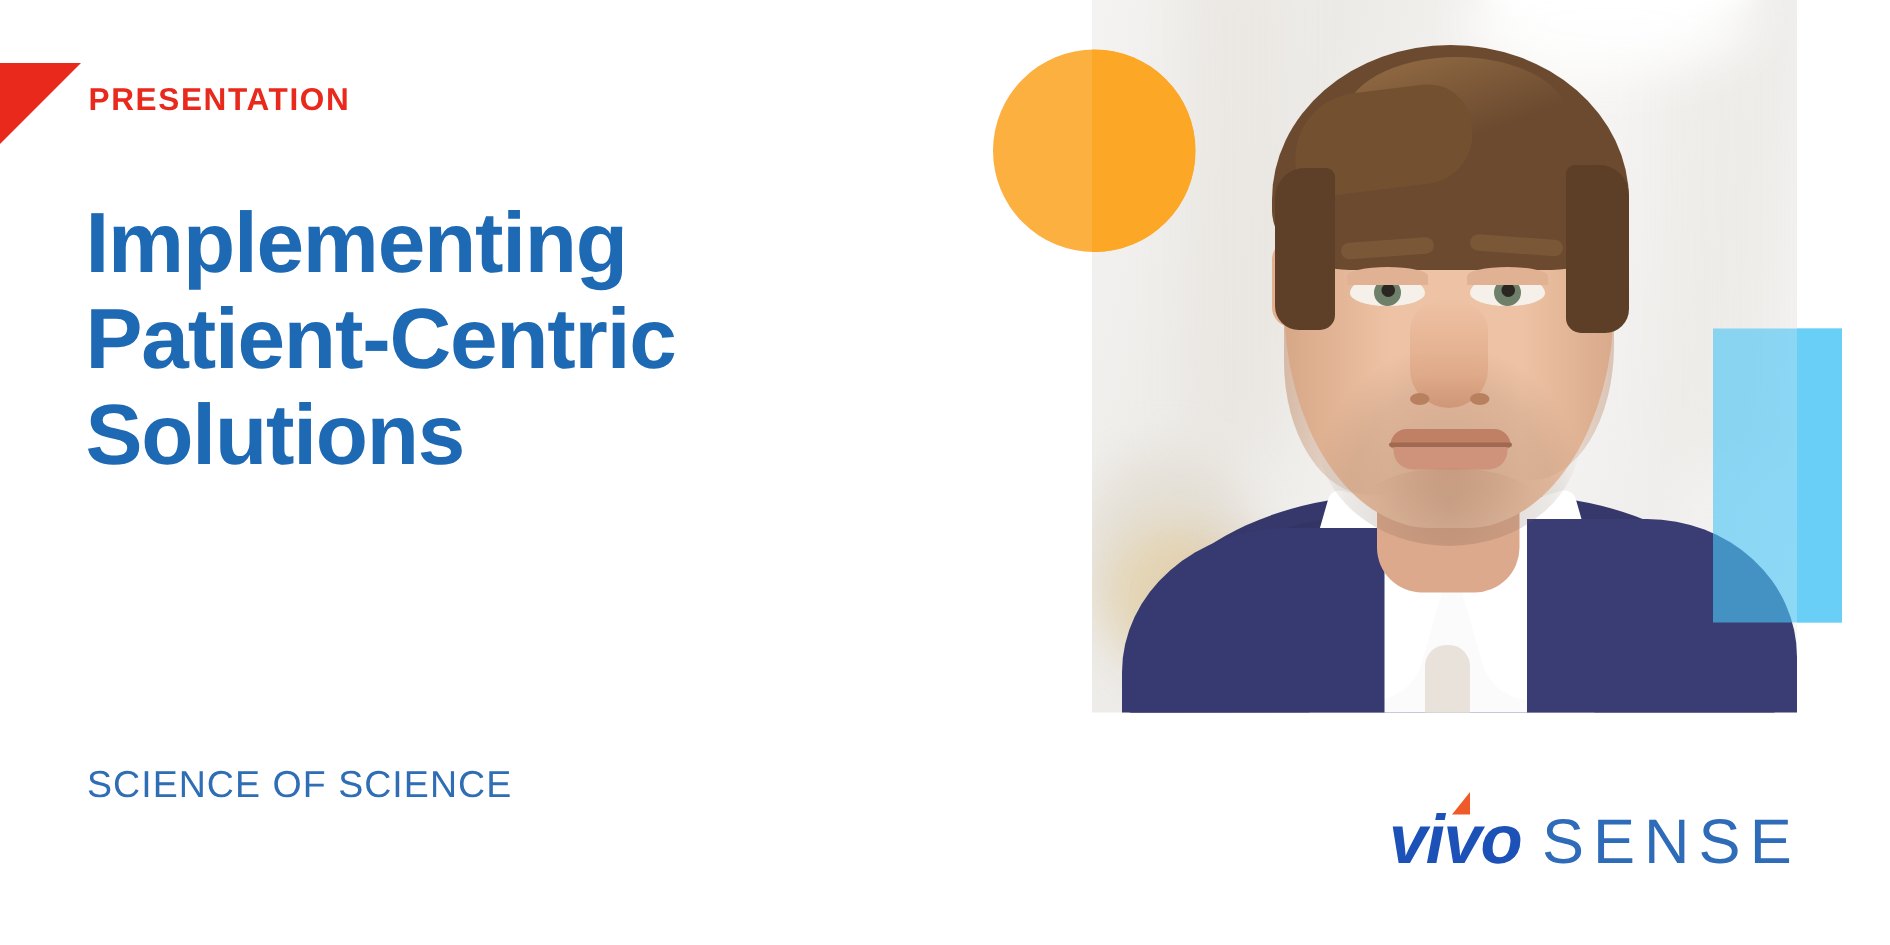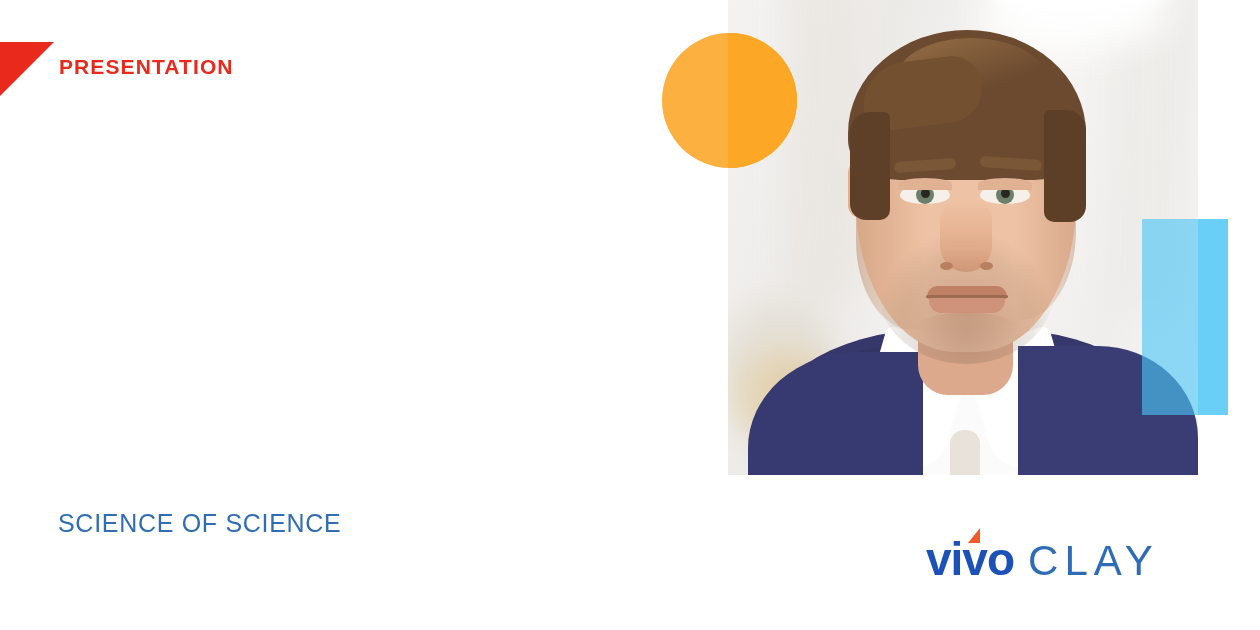--- a/index.html
+++ b/index.html
@@ -340,20 +340,21 @@
     position:absolute;
     left:926px; top:536px;
     display:flex;
     align-items:baseline;
     gap:14px;
   }
   .logo-vivo {
     position:relative;
     font-size:46px;
     font-weight:bold;
+    font-style:italic;
     letter-spacing:-1px;
     color:#1C52B8;
     line-height:1;
   }
   .logo-accent {
     position:absolute;
     left:42px; top:-8px;
     width:0; height:0;
     border-left:12px solid transparent;
     border-bottom:15px solid #F05A28;
@@ -368,20 +369,25 @@
 </style>
 </head>
 <body>
 
 <div class="slide">
 
   <div class="corner-triangle"></div>
 
   <div class="eyebrow">PRESENTATION</div>
 
+  <div class="title">
+    <span class="ln">Implementing</span>
+    <span class="ln">Patient-Centric</span>
+    <span class="ln">Solutions</span>
+  </div>
 
   <div class="presenter">
     <span class="ln">SCIENCE OF SCIENCE</span>
   </div>
 
   <div class="photo">
     <div class="photo-bg"></div>
     <div class="bg-blob b5"></div>
     <div class="bg-blob b6"></div>
     <div class="ceiling-light"></div>
@@ -444,16 +450,16 @@
   <div class="orange-circle over"></div>
 
   <div class="cyan-rect"></div>
   <div class="cyan-rect-out"></div>
 
   <div class="logo">
     <span class="logo-vivo">
       <span>vivo</span>
       <span class="logo-accent"></span>
     </span>
-    <span class="logo-sense">CLAY</span>
+    <span class="logo-sense">SENSE</span>
   </div>
 
 </div>
 
 </body></html>

